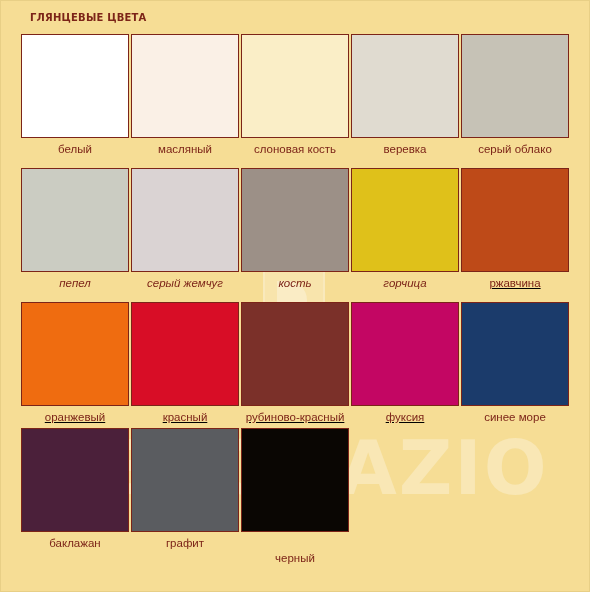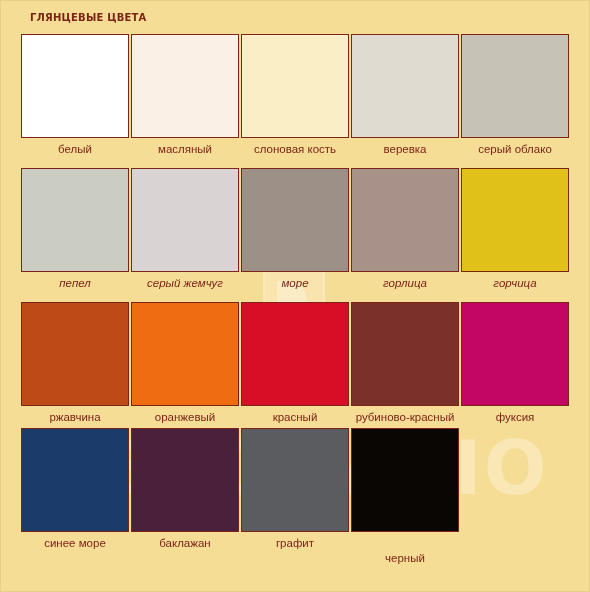--- a/index.html
+++ b/index.html
@@ -105,21 +105,21 @@
     font-family: "Liberation Sans", sans-serif;
     font-size: 11.5px;
     color: #7c2418;
     text-align: center;
     line-height: 13px;
     width: 106px;
   }
   
   .cell.r1 { margin-bottom: 12px; }
   .cell.r2 { margin-bottom: 12px; font-style: italic; }
-  .cell.r3 { margin-bottom: 4px; }
+  .cell.r3 { margin-bottom: 4px; text-decoration: underline; }
   .cell.r4 { margin-bottom: 0; }
 </style>
 </head>
 <body>
 
 <div id="page">
 
   <div id="title">ГЛЯНЦЕВЫЕ ЦВЕТА</div>
 
   <div id="watermark-logo"></div>
@@ -149,25 +149,21 @@
       <div class="cell r2">
         <div class="swatch" style="background: rgb(203, 204, 194); border-color: rgb(124, 36, 24);"></div>
         <div class="label" style="color: rgb(124, 36, 24);">пепел</div>
       </div>
       <div class="cell r2">
         <div class="swatch" style="background: rgb(218, 211, 211); border-color: rgb(124, 36, 24);"></div>
         <div class="label" style="color: rgb(124, 36, 24);">серый жемчуг</div>
       </div>
       <div class="cell r2">
         <div class="swatch" style="background: rgb(156, 144, 135); border-color: rgb(124, 36, 24);"></div>
-        <div class="label" style="color: rgb(124, 36, 24);">море</div>
-      </div>
-      <div class="cell r2">
-        <div class="swatch" style="background: rgb(168, 145, 137); border-color: rgb(124, 36, 24);"></div>
-        <div class="label" style="color: rgb(124, 36, 24);">горлица</div>
+        <div class="label" style="color: rgb(124, 36, 24);">кость</div>
       </div>
       <div class="cell r2">
         <div class="swatch" style="background: rgb(223, 193, 26); border-color: rgb(124, 36, 24);"></div>
         <div class="label" style="color: rgb(124, 36, 24);">горчица</div>
       </div>
       <div class="cell r3">
         <div class="swatch" style="background: rgb(190, 74, 24); border-color: rgb(124, 36, 24);"></div>
         <div class="label" style="color: rgb(124, 36, 24);">ржавчина</div>
       </div>
       <div class="cell r3">

